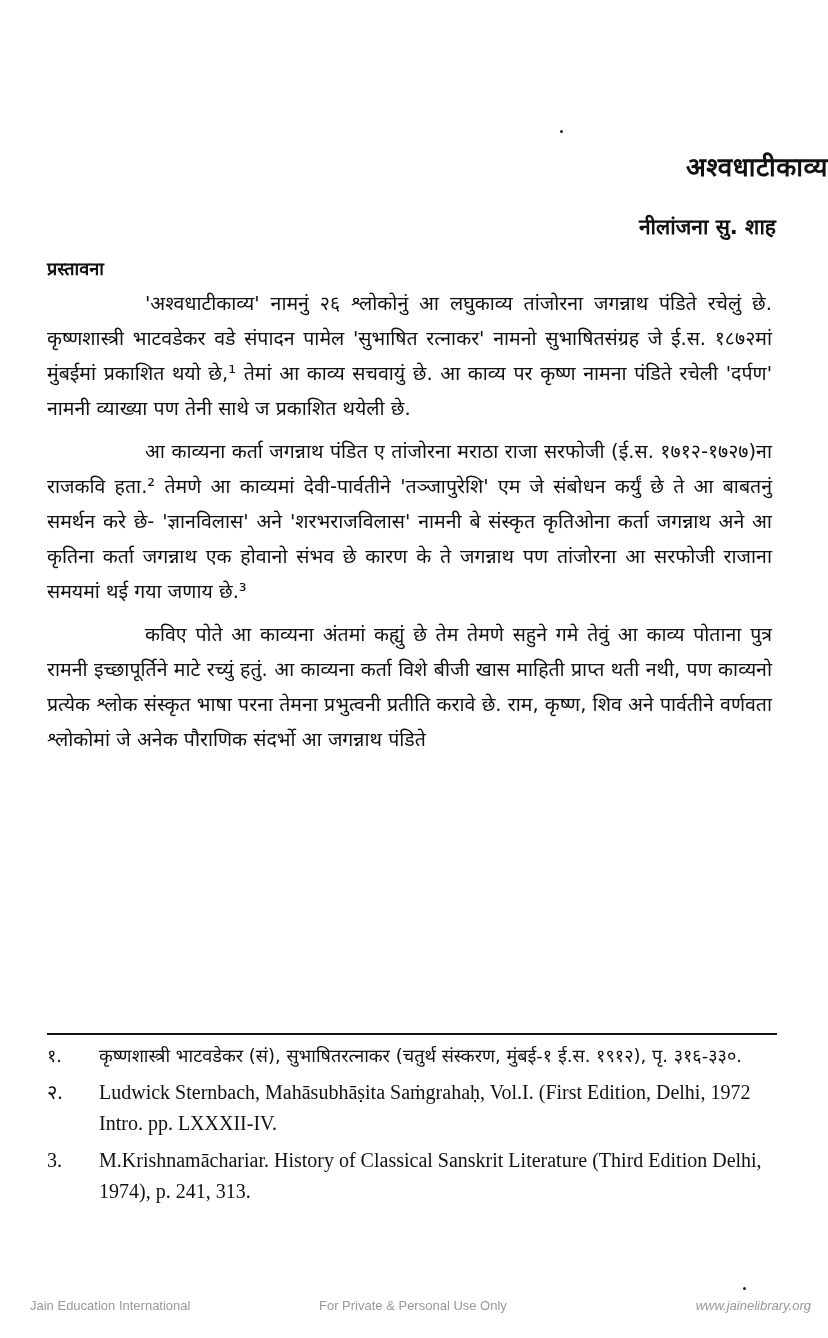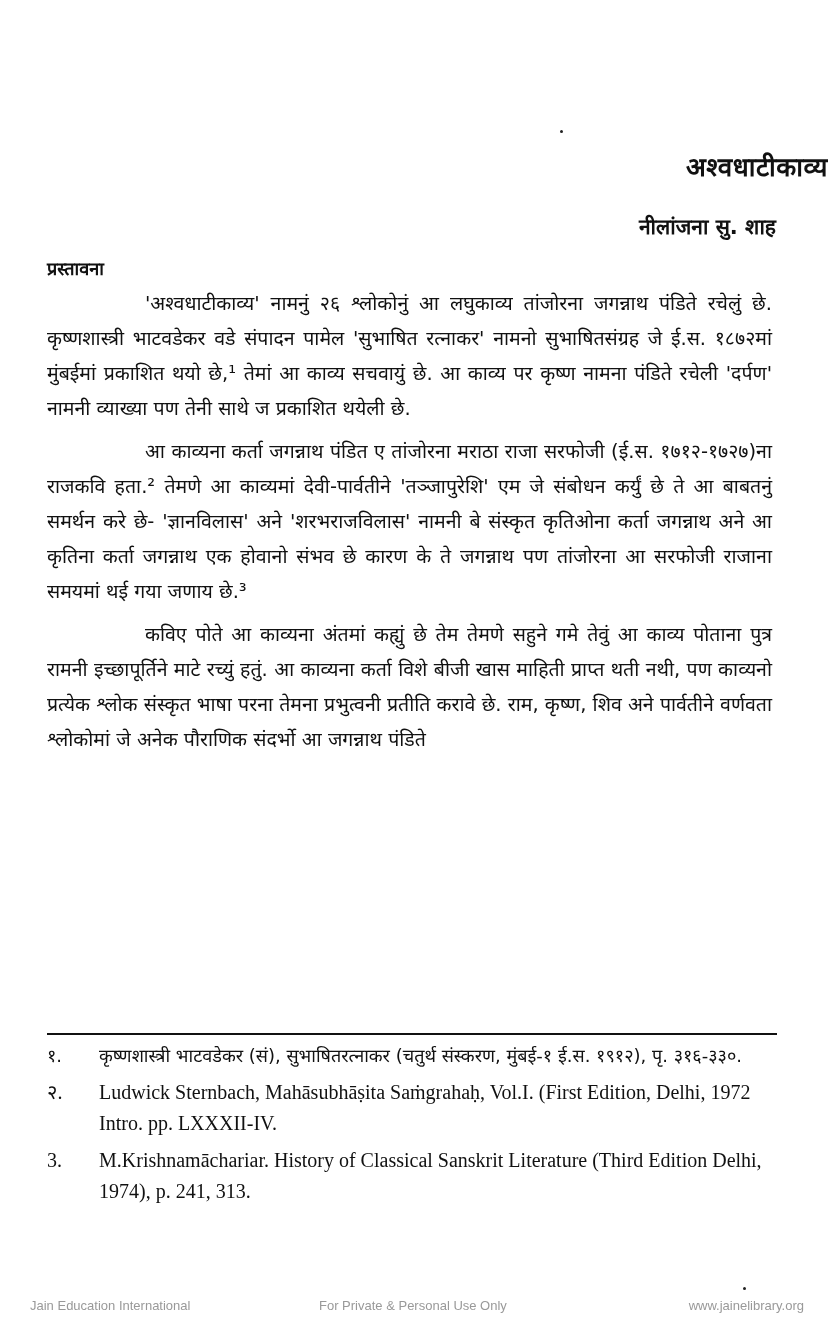--- a/index.html
+++ b/index.html
@@ -72,14 +72,14 @@
     <span class="note-num">3.</span>
     <span class="note-text">M.Krishnamāchariar. History of Classical Sanskrit Literature (Third Edition Delhi, 1974), p. 241, 313.</span>
   </div>
 </div>
 
 <div class="dot" style="left:743px; top:1287px;"></div>
 
 <div class="footer">
   <span style="left:30px;">Jain Education International</span>
   <span style="left:319px;">For Private &amp; Personal Use Only</span>
-  <span style="right:24px;">www.jainelibrary.org</span>
+  <span style="right:17px;font-style:italic;">www.jainelibrary.org</span>
 </div>
 
 </body></html>

